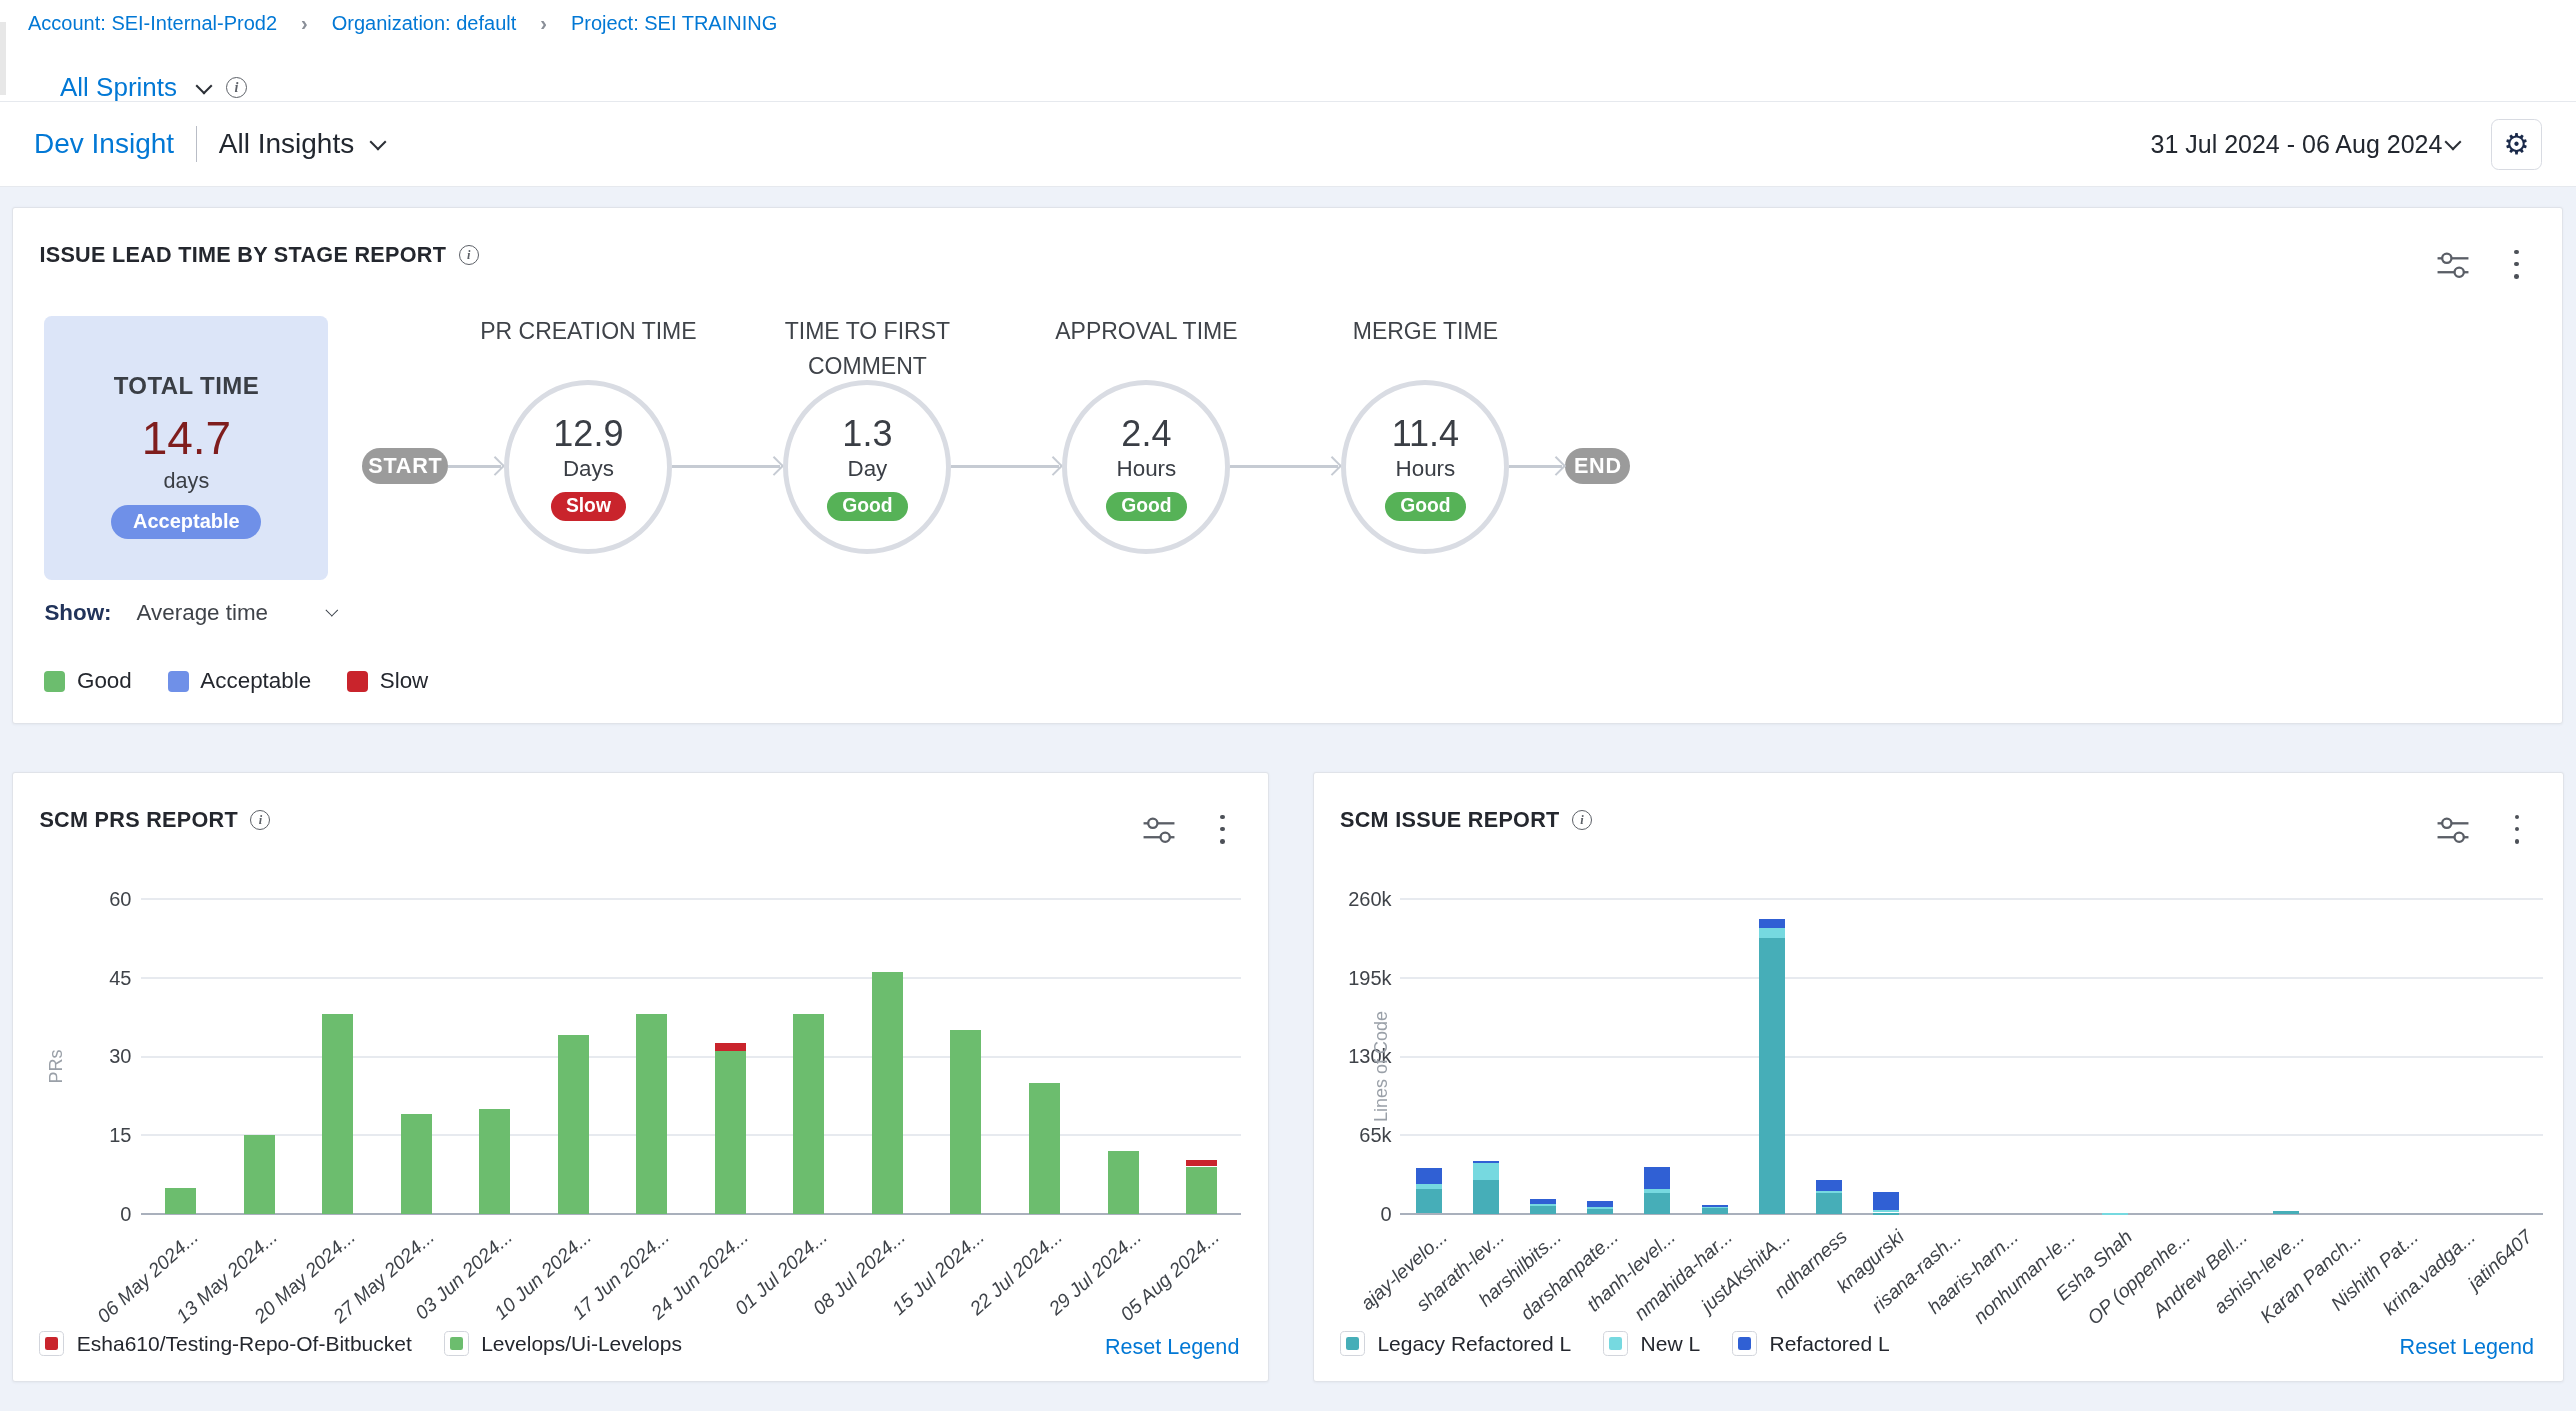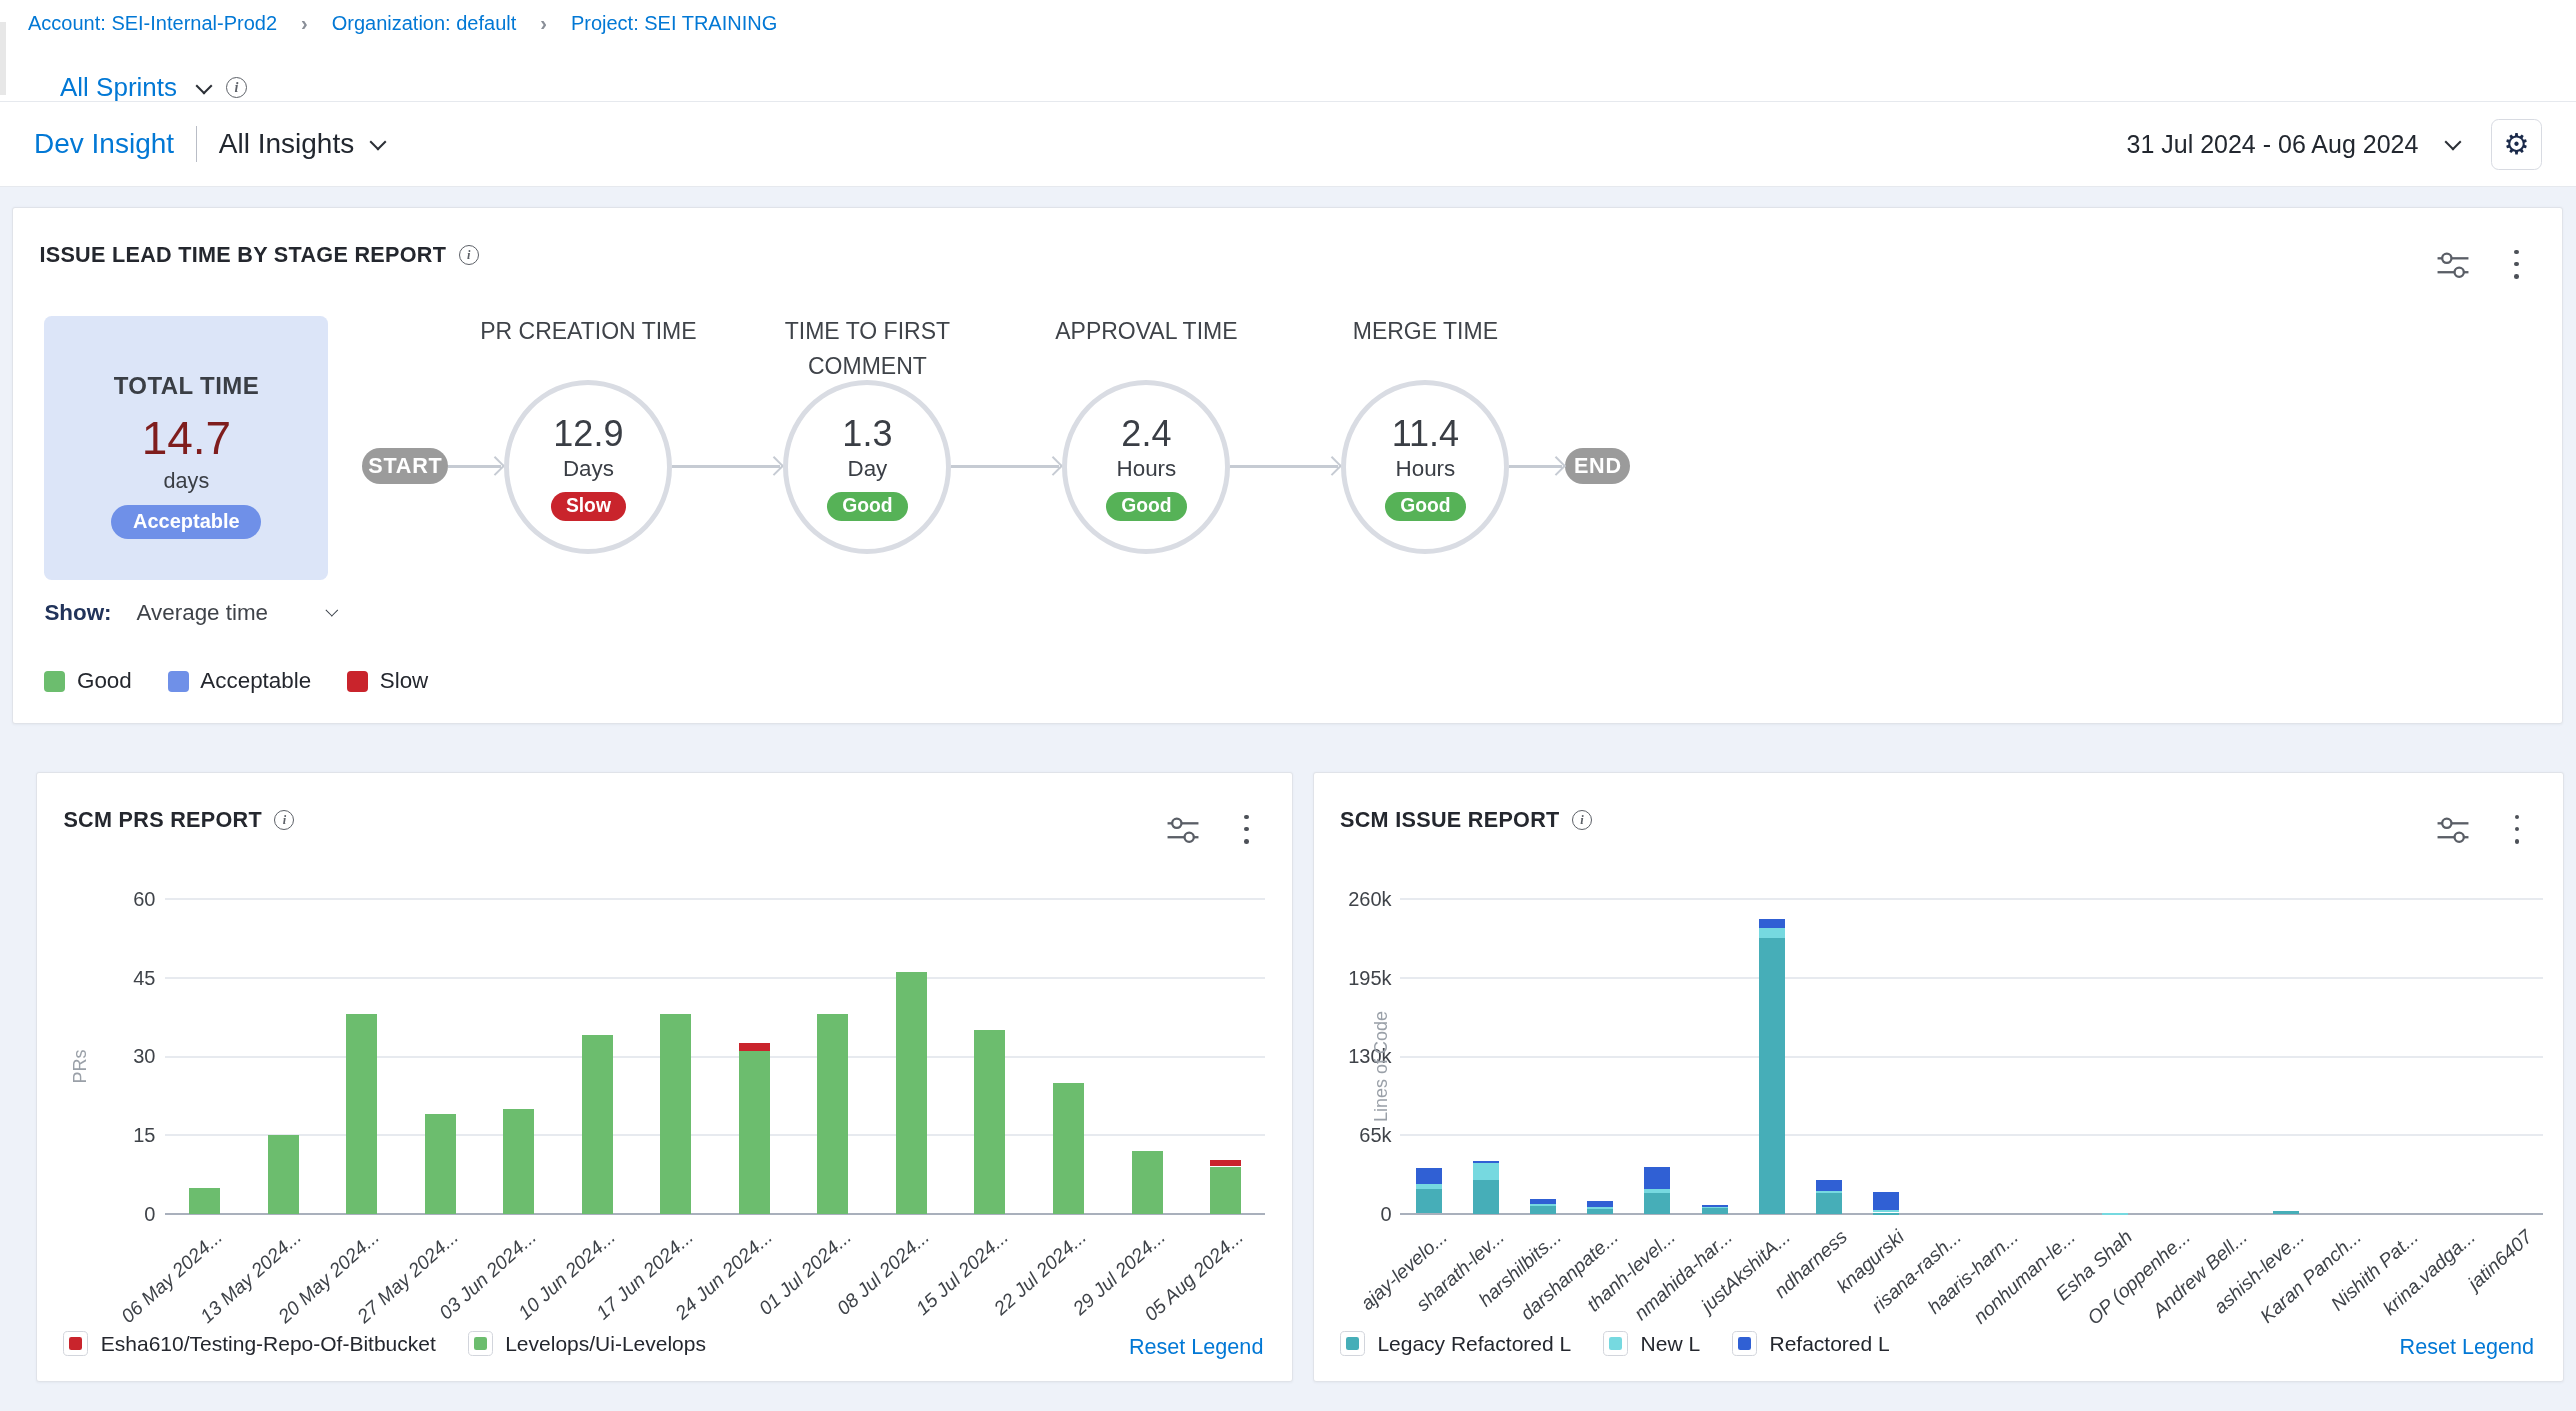--- a/index.html
+++ b/index.html
@@ -15,29 +15,29 @@
   .sprint-label { font-size:26px; color:#0278d5; }
   .chev { display:inline-block; width:11.6px; height:11.6px; border-right:2.3px solid #2b2f36; border-bottom:2.3px solid #2b2f36; transform:rotate(45deg) translateY(-3.1px); }
   .chev.sm { width:9.3px; height:9.3px; border-width:1.9px; }
   .info-icon { display:inline-flex; align-items:center; justify-content:center; width:21.6px; height:21.6px; border:1.5px solid #5c6067; border-radius:50%; color:#5c6067; font-size:14px; font-weight:700; font-family:"Liberation Serif", serif; font-style:italic; }
 
   .topbar2 { position:absolute; left:0; top:102px; width:2576px; height:85px; background:#fff; border-bottom:0.8px solid #e6e9ee; display:flex; align-items:center; padding:0 34px; }
   .insight-link { font-size:28px; color:#0278d5; cursor:pointer; }
   .v-divider { width:1.5px; height:36px; background:#b9bdc6; margin:0 21.6px; }
   .insights-dd { font-size:28px; color:#22272f; display:flex; align-items:center; gap:15.4px; cursor:pointer; }
   .spacer { flex:1; }
-  .date-range { font-size:25px; color:#22272f; display:flex; align-items:center; gap:27px; cursor:pointer; margin-right:34px; }
+  .date-range { font-size:25px; color:#22272f; display:flex; align-items:center; gap:3px; cursor:pointer; margin-right:34px; }
   .gear-btn { width:51px; height:51px; border:0.8px solid #d8dbe2; border-radius:7.7px; background:#fff; display:flex; align-items:center; justify-content:center; cursor:pointer; }
   .gear-glyph { font-size:29px; color:#1b2a4a; line-height:1; }
 
   
   .content { position:absolute; left:0; top:187px; width:2576px; height:1225px; background:#eef2f9; }
   .card { position:absolute; background:#fff; border:0.8px solid #e0e3e9; border-radius:3px; box-shadow:0 0.8px 2.3px rgba(40,50,70,.05); }
   #card-leadtime { left:12.4px; top:20px; width:2551px; height:517px; }
-  #card-prs { left:12.4px; top:585px; width:1257px; height:610px;margin-left:24px; }
+  #card-prs { left:12.4px; top:585px; width:1257px; height:610px; }
   #card-rework { left:1313px; top:585px; width:1251px; height:610px; }
 
   .panel-title-row { position:absolute; left:26px; top:34px; display:flex; align-items:center; gap:12.4px; }
   .panel-title { font-size:21.6px; font-weight:600; color:#24272e; letter-spacing:0.3px; }
   .panel-title-row .info-icon { width:20px; height:20px; border-width:1.5px; font-size:12.4px; }
   .card-icons { position:absolute; top:40px; right:39px; display:flex; align-items:center; gap:40px; }
   .sliders-icon { width:34px; height:31px; cursor:pointer; }
   .kebab { display:flex; flex-direction:column; gap:7.7px; cursor:pointer; padding:1.5px 4.6px; }
   .kebab i { width:4.6px; height:4.6px; border-radius:50%; background:#4d5158; }
 

